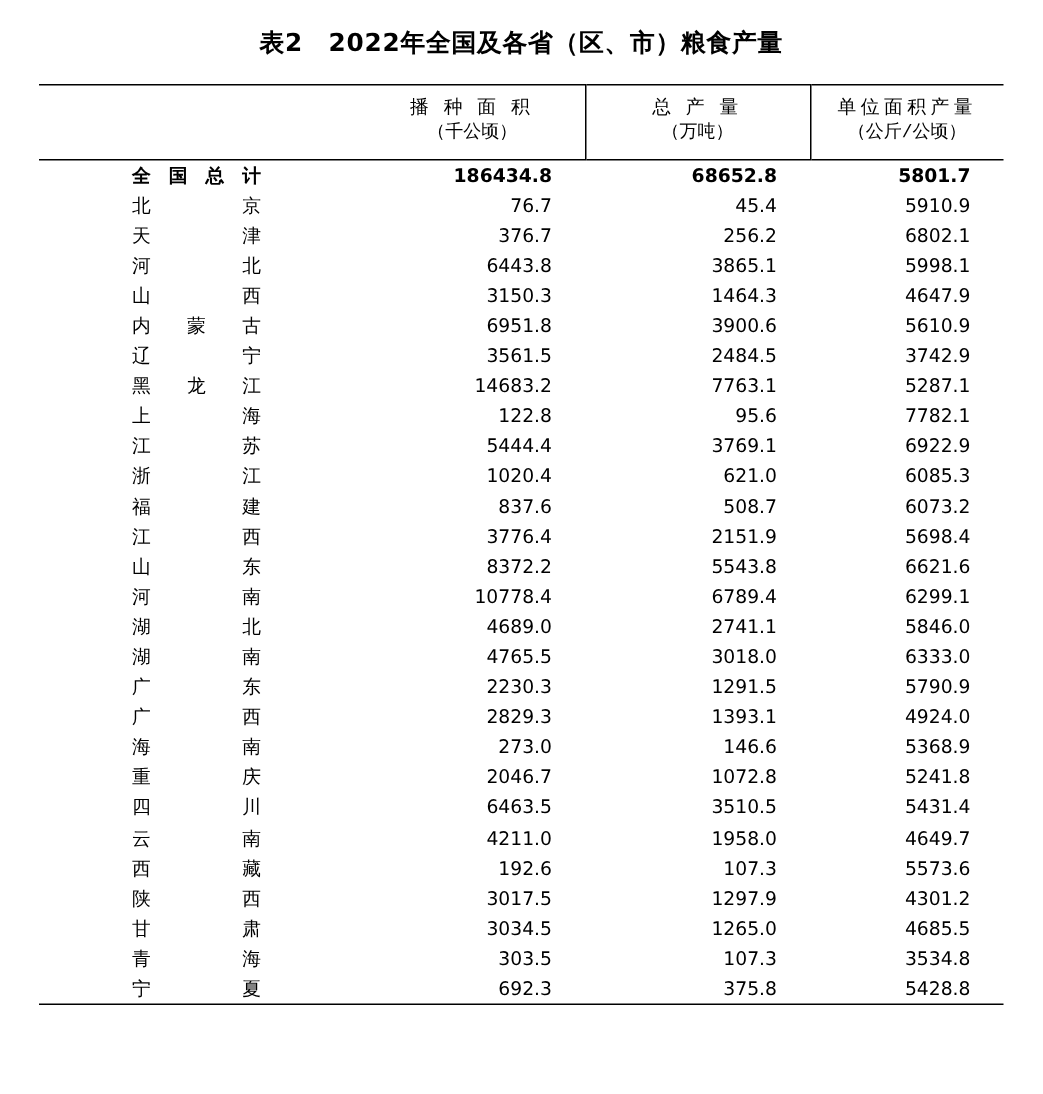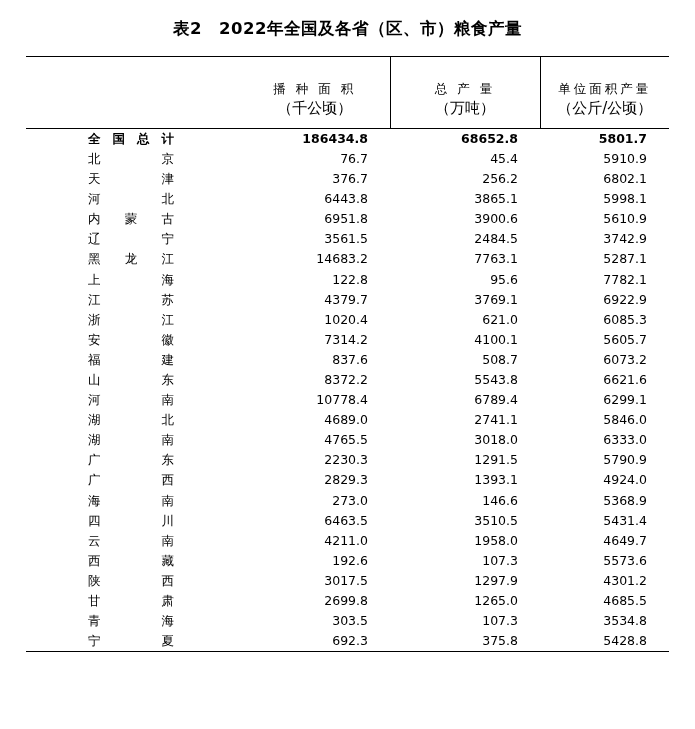--- a/index.html
+++ b/index.html
@@ -49,32 +49,33 @@
     font-weight: normal;
     font-size: 12.5px;
     padding: 0;
     vertical-align: middle;
   }
   .hdr-top {
     border-top: 1.6px solid #000;
   }
   .hdr-cell {
     text-align: center;
-    padding: 23px 0 8px 0;
+    padding: 5px 0 8px 0;
     line-height: 1.45;
     border-bottom: 1.1px solid #000;
     margin-top: 13px;
   }
   .hdr-cell .l1 {
     letter-spacing: 3px;
     display: block;
   }
   .hdr-cell .l2 {
     display: block;
-    font-size: 15px;
+    font-size: 12px;
+    font-family: Liberation Mono, monospace;
   }
   .vline-l { border-left: 1.1px solid #000; }
   .hdr-blank { border-bottom: 1.1px solid #000; }
 
   tbody td {
     padding: 0;
     height: 20.1px;
     line-height: 20.1px;
     font-size: 12.5px;
   }
@@ -154,20 +155,26 @@
           <td class="num">256.2</td>
           <td class="num">6802.1</td>
         </tr>
         <tr>
           <td class="name"><span class="nm">河　　北</span></td>
           <td class="num">6443.8</td>
           <td class="num">3865.1</td>
           <td class="num">5998.1</td>
         </tr>
         <tr>
+          <td class="name"><span class="nm">山　　西</span></td>
+          <td class="num">3150.3</td>
+          <td class="num">1464.3</td>
+          <td class="num">4647.9</td>
+        </tr>
+        <tr>
           <td class="name"><span class="nm">内 蒙 古</span></td>
           <td class="num">6951.8</td>
           <td class="num">3900.6</td>
           <td class="num">5610.9</td>
         </tr>
         <tr>
           <td class="name"><span class="nm">辽　　宁</span></td>
           <td class="num">3561.5</td>
           <td class="num">2484.5</td>
           <td class="num">3742.9</td>
@@ -179,43 +186,43 @@
           <td class="num">5287.1</td>
         </tr>
         <tr>
           <td class="name"><span class="nm">上　　海</span></td>
           <td class="num">122.8</td>
           <td class="num">95.6</td>
           <td class="num">7782.1</td>
         </tr>
         <tr>
           <td class="name"><span class="nm">江　　苏</span></td>
-          <td class="num">4379.7</td>
+          <td class="num">5444.4</td>
           <td class="num">3769.1</td>
           <td class="num">6922.9</td>
         </tr>
         <tr>
           <td class="name"><span class="nm">浙　　江</span></td>
           <td class="num">1020.4</td>
           <td class="num">621.0</td>
           <td class="num">6085.3</td>
         </tr>
         <tr>
-          <td class="name"><span class="nm">安　　徽</span></td>
-          <td class="num">7314.2</td>
-          <td class="num">4100.1</td>
-          <td class="num">5605.7</td>
-        </tr>
-        <tr>
           <td class="name"><span class="nm">福　　建</span></td>
           <td class="num">837.6</td>
           <td class="num">508.7</td>
           <td class="num">6073.2</td>
         </tr>
         <tr>
+          <td class="name"><span class="nm">江　　西</span></td>
+          <td class="num">3776.4</td>
+          <td class="num">2151.9</td>
+          <td class="num">5698.4</td>
+        </tr>
+        <tr>
           <td class="name"><span class="nm">山　　东</span></td>
           <td class="num">8372.2</td>
           <td class="num">5543.8</td>
           <td class="num">6621.6</td>
         </tr>
         <tr>
           <td class="name"><span class="nm">河　　南</span></td>
           <td class="num">10778.4</td>
           <td class="num">6789.4</td>
           <td class="num">6299.1</td>
@@ -244,20 +251,26 @@
           <td class="num">1393.1</td>
           <td class="num">4924.0</td>
         </tr>
         <tr>
           <td class="name"><span class="nm">海　　南</span></td>
           <td class="num">273.0</td>
           <td class="num">146.6</td>
           <td class="num">5368.9</td>
         </tr>
         <tr>
+          <td class="name"><span class="nm">重　　庆</span></td>
+          <td class="num">2046.7</td>
+          <td class="num">1072.8</td>
+          <td class="num">5241.8</td>
+        </tr>
+        <tr>
           <td class="name"><span class="nm">四　　川</span></td>
           <td class="num">6463.5</td>
           <td class="num">3510.5</td>
           <td class="num">5431.4</td>
         </tr>
         <tr>
           <td class="name"><span class="nm">云　　南</span></td>
           <td class="num">4211.0</td>
           <td class="num">1958.0</td>
           <td class="num">4649.7</td>
@@ -269,21 +282,21 @@
           <td class="num">5573.6</td>
         </tr>
         <tr>
           <td class="name"><span class="nm">陕　　西</span></td>
           <td class="num">3017.5</td>
           <td class="num">1297.9</td>
           <td class="num">4301.2</td>
         </tr>
         <tr>
           <td class="name"><span class="nm">甘　　肃</span></td>
-          <td class="num">2699.8</td>
+          <td class="num">3034.5</td>
           <td class="num">1265.0</td>
           <td class="num">4685.5</td>
         </tr>
         <tr>
           <td class="name"><span class="nm">青　　海</span></td>
           <td class="num">303.5</td>
           <td class="num">107.3</td>
           <td class="num">3534.8</td>
         </tr>
         <tr>

